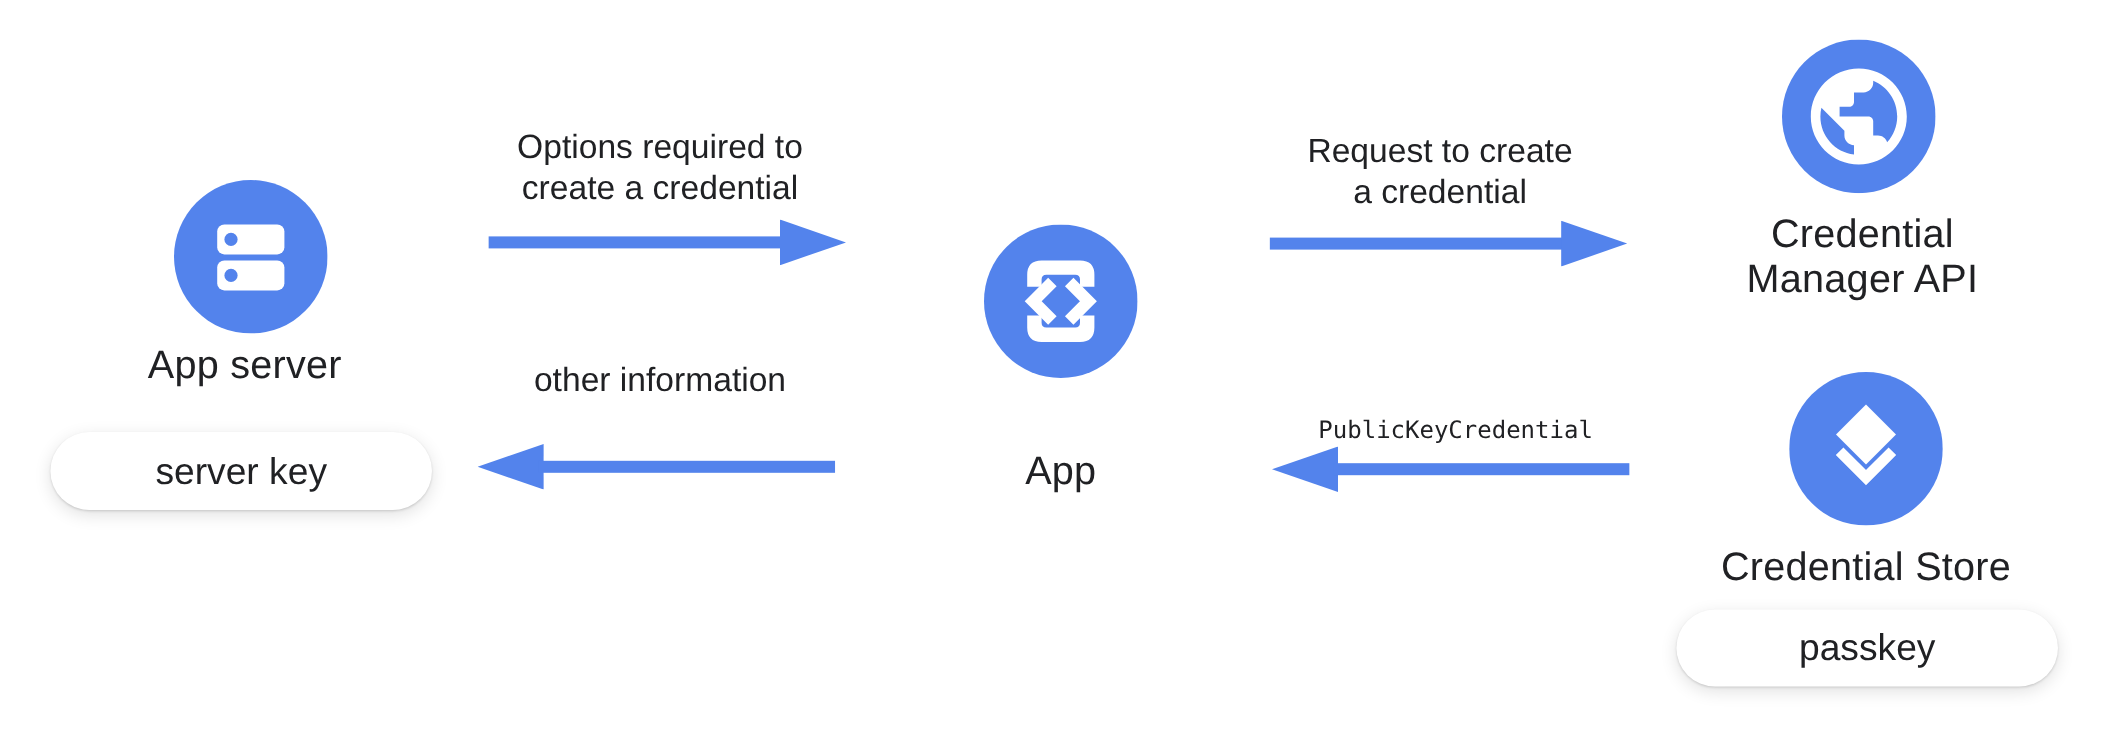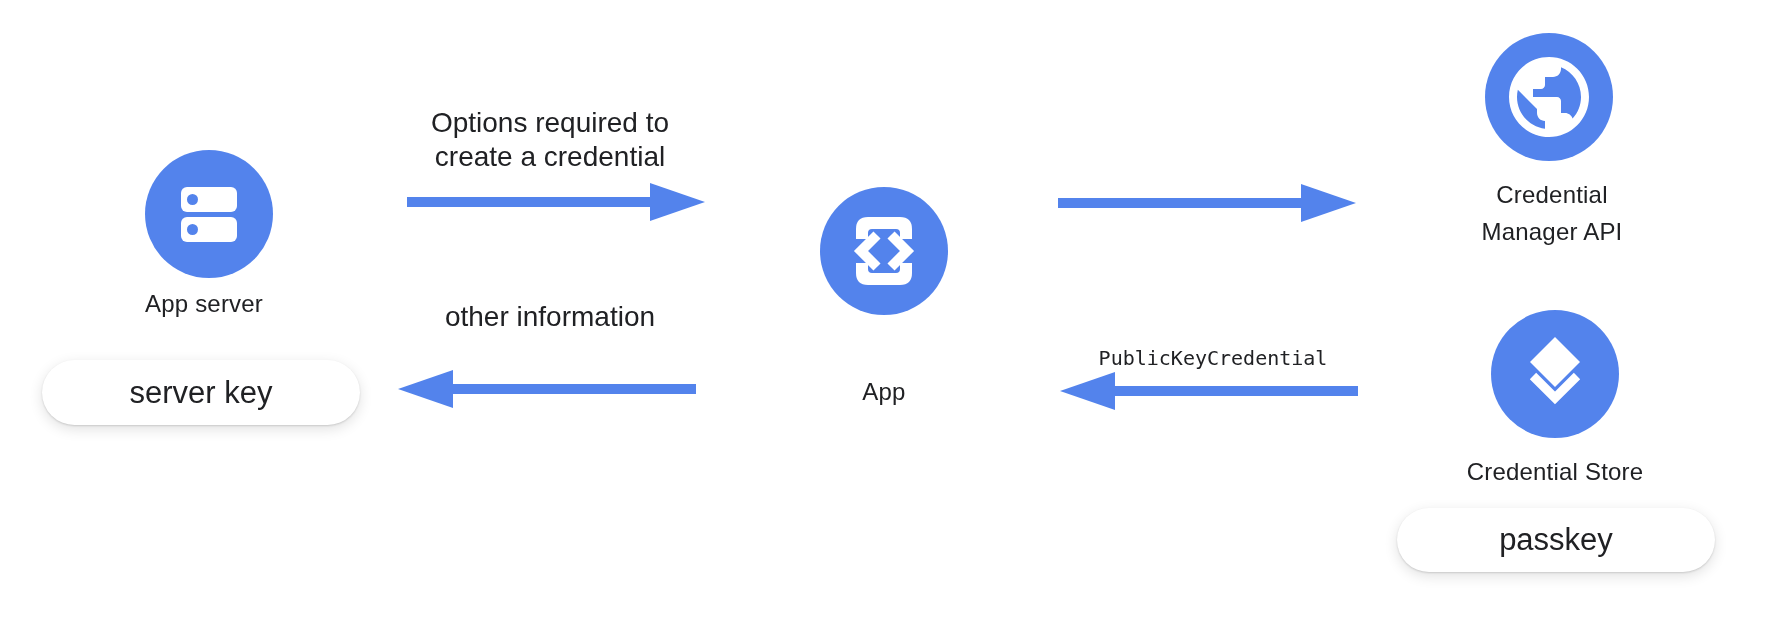--- a/index.html
+++ b/index.html
@@ -4,21 +4,21 @@
 <style>
   :root { --accent:#5383EC; --text:#202124; --badge-bg:#ffffff; }
   html,body { margin:0; padding:0; background:#fff; }
   .canvas {
     position:relative; width:1770px; height:622px; background:#fff;
     font-family:"Liberation Sans", sans-serif; color:var(--text); overflow:hidden;
   }
   .abs { position:absolute; }
   .node-circle { width:128px; height:128px; }
   .node-label {
-    font-size:24px; font-weight:500; line-height:40px; text-align:center;
+    font-size:33px; font-weight:500; line-height:40px; text-align:center;
     letter-spacing:0.2px; white-space:nowrap;
   }
   .node-label.two-line { line-height:37px; white-space:normal; }
   .caption {
     font-size:28px; font-weight:400; line-height:34px; text-align:center;
     color:var(--text); white-space:nowrap;
   }
   .caption.mono {
     font-family:"DejaVu Sans Mono", monospace; font-size:20px; line-height:34px;
   }
@@ -65,20 +65,24 @@
     <svg class="node-circle" viewBox="0 0 128 128">
       <circle cx="64" cy="64" r="64" class="accent-fill"></circle>
       <path class="white-fill" d="M36 52 V42 q0 -12 12 -12 h32 q12 0 12 12 v10 h-12 v-6 q0 -4 -4 -4 h-24 q-4 0 -4 4 v6 z"></path>
       <path class="white-fill" d="M36 76 v10 q0 12 12 12 h32 q12 0 12 -12 v-10 h-12 v6 q0 4 -4 4 h-24 q-4 0 -4 -4 v-6 z"></path>
       <path class="white-stroke" stroke-width="10" d="M57 48 L41 64 L57 80"></path>
       <path class="white-stroke" stroke-width="10" d="M71 48 L87 64 L71 80"></path>
     </svg>
   </div>
   <div class="abs node-label" style="left:820px; top:332px; width:128px;margin-top:40px;">App</div>
 
+  <div class="abs caption" style="left:1035px; top:109px; width:330px;">
+    <div>Request to create</div>
+    <div>a credential</div>
+  </div>
   <svg class="abs" style="left:1058px; top:184px;" width="298" height="38" viewBox="0 0 298 38">
     <rect x="0" y="14" width="247" height="10" class="accent-fill"></rect>
     <polygon points="243,0 298,19 243,38" class="accent-fill"></polygon>
   </svg>
 
   <div class="abs" style="left:1485px; top:33px;">
     <svg class="node-circle" viewBox="0 0 128 128">
       <circle cx="64" cy="64" r="64" class="accent-fill"></circle>
       <path class="white-fill" transform="translate(16,16) scale(4)" d="M12 2C6.48 2 2 6.48 2 12s4.48 10 10 10 10-4.48 10-10S17.52 2 12 2zm-1 17.93c-3.95-.49-7-3.85-7-7.93 0-.62.08-1.21.21-1.79L9 15v1c0 1.1.9 2 2 2v1.93zm6.9-2.54c-.26-.81-1-1.39-1.9-1.39h-1v-3c0-.55-.45-1-1-1H8v-2h2c.55 0 1-.45 1-1V7h2c1.1 0 2-.9 2-2v-.41c2.93 1.19 5 4.06 5 7.41 0 2.08-.8 3.97-2.1 5.39z"></path>
     </svg>

